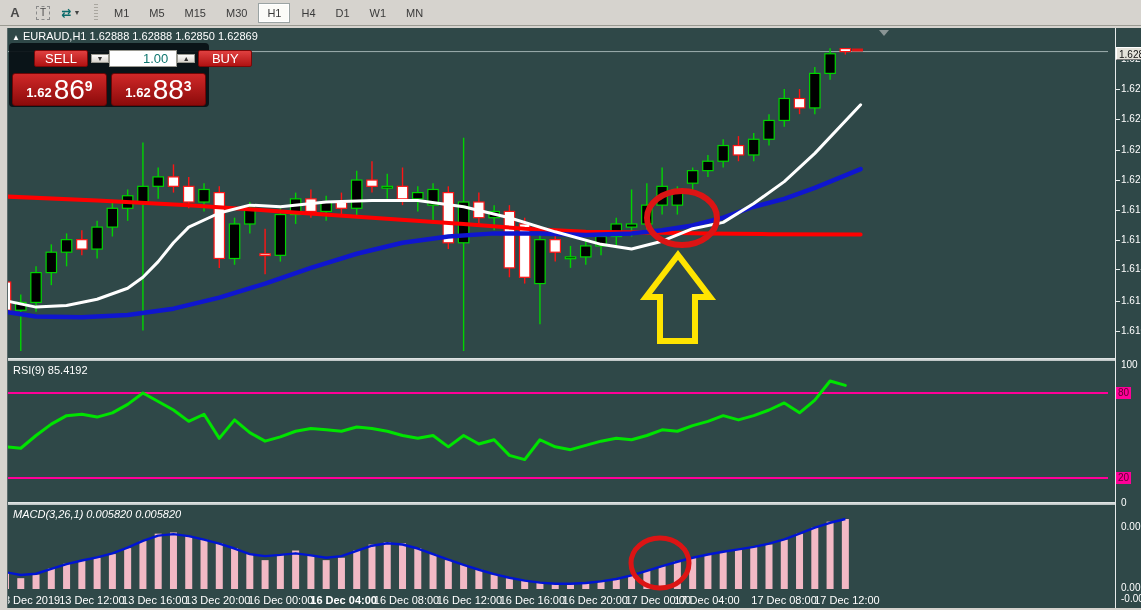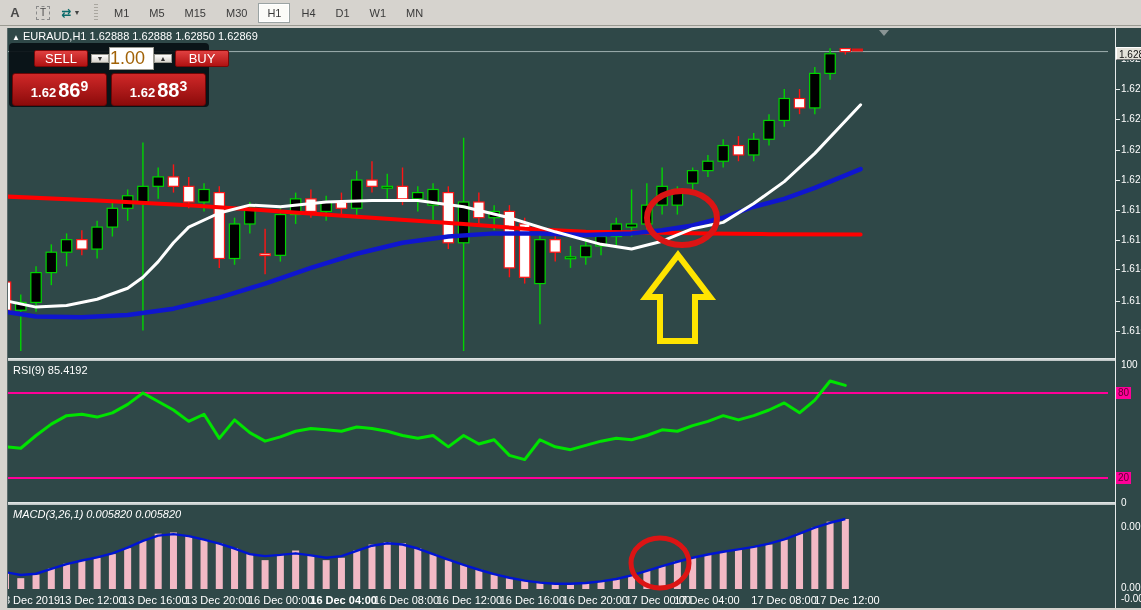--- a/index.html
+++ b/index.html
@@ -50,27 +50,27 @@
   
   .trade-panel{position:absolute;left:1px;top:15px;width:200px;height:64px;
     background:rgba(8,16,20,0.93);border-radius:4px;padding:3px;box-sizing:border-box;}
   .tp-row1{display:flex;align-items:center;height:24px;margin-left:22px;}
   .tp-btn{flex:0 0 52px;display:flex;align-items:center;justify-content:center;
     color:#fff;font-size:13px;background:linear-gradient(#e04040,#b01212);
     border:1px solid #7a0808;border-radius:2px;}
   .tp-spin{flex:0 0 16px;display:flex;align-items:center;justify-content:center;
     background:linear-gradient(#fdfdfd,#d8d5ce);border:1px solid #9a9a92;font-size:7px;color:#333;}
   .tp-vol{flex:1;background:#ffffff;border:1px solid #9a9a92;display:flex;align-items:center;
-    justify-content:flex-end;padding-right:8px;font-size:18px;color:#a16207;}
+    justify-content:flex-end;padding-right:8px;font-size:13px;color:#0f766e;padding-left:33px;}
   .tp-row2{display:flex;justify-content:space-between;margin-top:3px;height:33px;}
   .tp-tile{flex:0 0 95px;box-sizing:border-box;border-radius:3px;color:#fff;
     background:linear-gradient(#d02828,#8c0b0b);border:1px solid #6e0606;
     display:flex;align-items:flex-end;justify-content:center;padding-bottom:2px;}
   .tp-tile .sm{font-size:13px;font-weight:bold;margin-right:2px;line-height:20px;}
-  .tp-tile .bg{font-size:20px;font-weight:bold;line-height:26px;}
+  .tp-tile .bg{font-size:28px;font-weight:normal;line-height:26px;}
   .tp-tile .sp{font-size:14px;font-weight:bold;line-height:34px;vertical-align:top;}
 </style>
 </head>
 <body>
 
 <div class="toolbar">
   <div class="tool-btn">
     <span class="a-glyph">A</span>
   </div>
   <div class="tool-btn">

